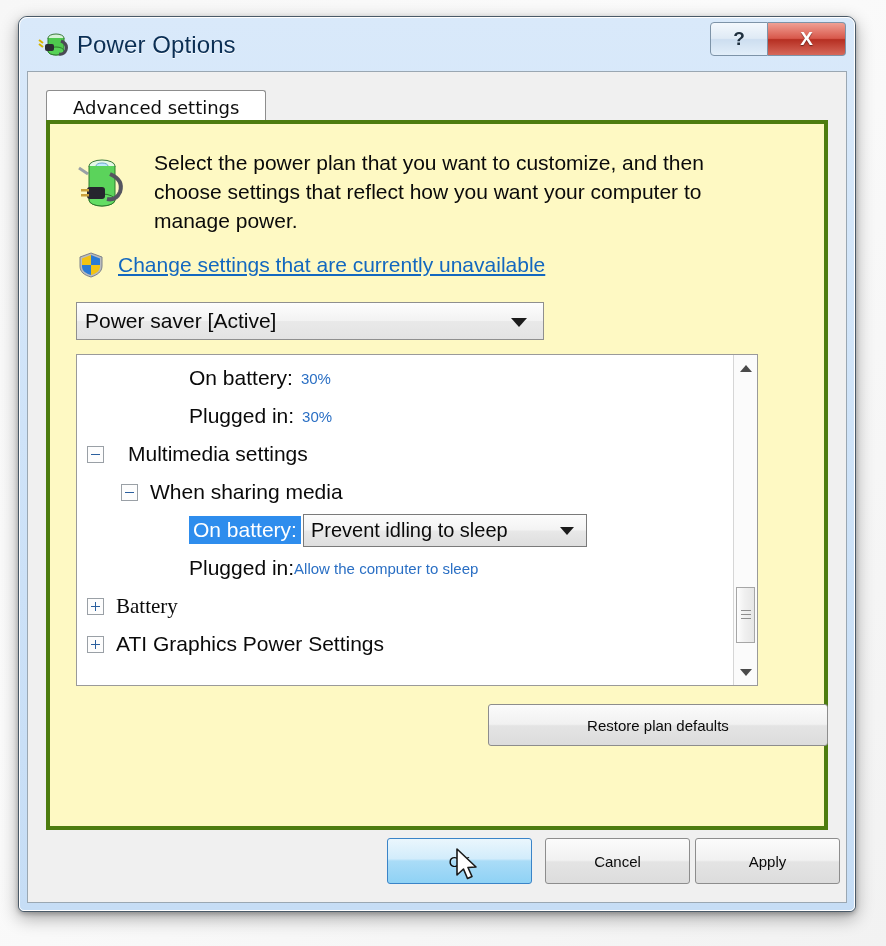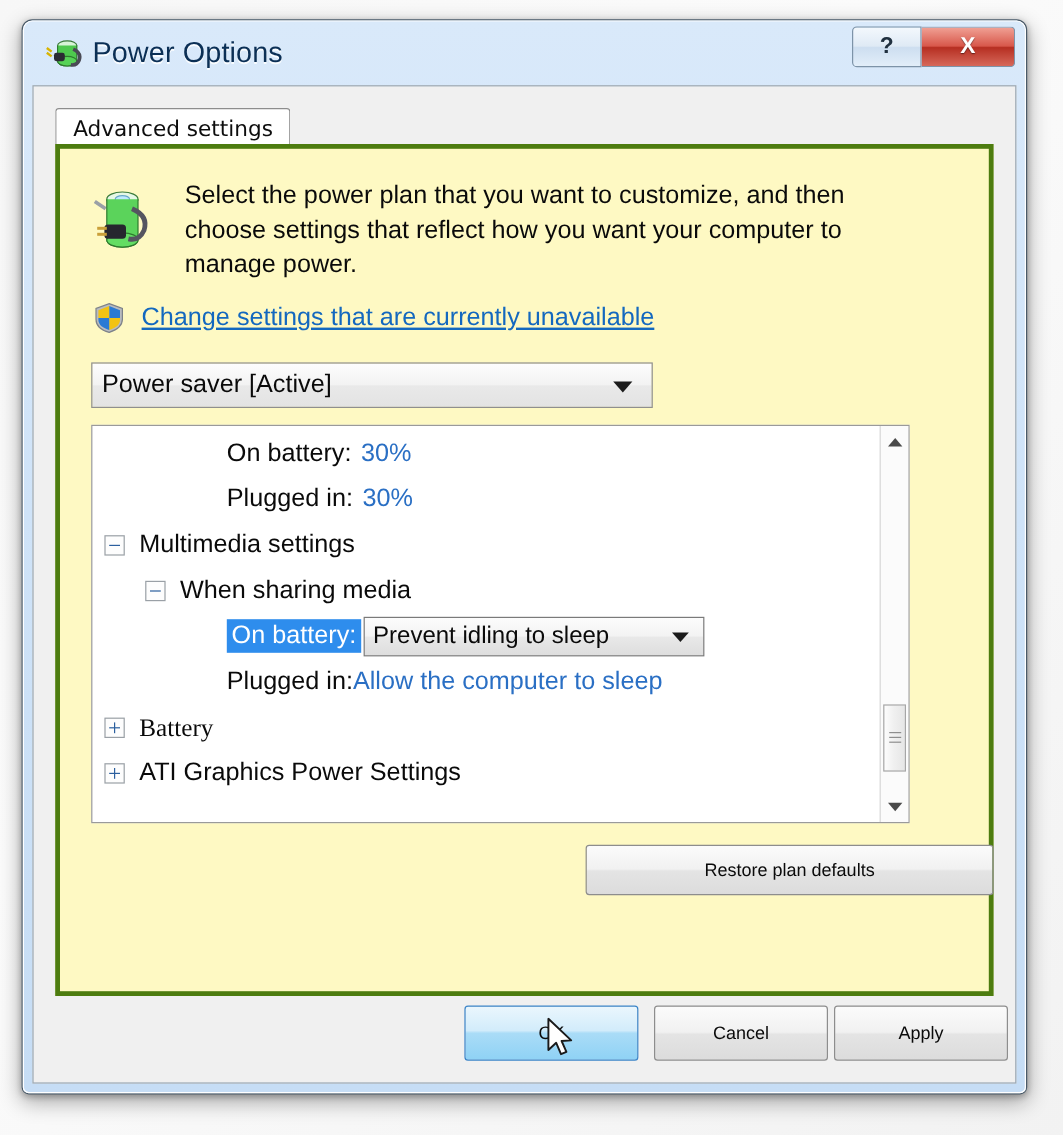--- a/index.html
+++ b/index.html
@@ -50,21 +50,21 @@
 
   
   .client{
     position:absolute;left:8px;top:54px;right:8px;bottom:8px;
     background:#f0f0f0;border:1px solid #9aa7b2;box-sizing:border-box;
   }
 
   
   .tabstrip{position:absolute;left:18px;top:18px;right:18px;height:32px;}
   .tab{
-    position:absolute;left:0;top:0;height:32px;padding:0 14px;
+    position:absolute;left:0;top:0;height:32px;padding:0 26px;
     background:#ffffff;border:1px solid #8d8d8d;border-bottom:none;
     border-radius:3px 3px 0 0;
     display:flex;align-items:center;
     font-size:18px;color:#0d0d0d;
     font-family:"DejaVu Sans", sans-serif;
   }
   .tabpage{
     position:absolute;left:18px;top:48px;right:18px;bottom:72px;
     background:#fef9c3;border:4px solid #4d7c0f;box-sizing:border-box;
   }
@@ -105,21 +105,21 @@
   }
   .rows{position:absolute;left:0;top:4px;right:24px;}
   .row{height:38px;display:flex;align-items:center;white-space:nowrap;}
   .exp{
     width:17px;height:17px;border:1px solid #9aa0a6;background:#fdfdfd;
     box-sizing:border-box;position:relative;flex:0 0 17px;
   }
   .exp::before{content:"";position:absolute;left:3px;top:7px;width:9px;height:1px;background:#2b5f9e;}
   .exp.plus::after{content:"";position:absolute;left:7px;top:3px;width:1px;height:9px;background:#2b5f9e;}
   .rlabel{font-size:21px;color:#0a0a0a;}
-  .rvalue{font-size:21px;color:#2a6fc4;}
+  .rvalue{font-size:15px;color:#2a6fc4;}
   .rlabel.sel{background:#2e8ded;color:#ffffff;padding:2px 4px;}
   .inner-combo{
     width:284px;height:33px;border:1px solid #7a7a7a;box-sizing:border-box;
     background:linear-gradient(180deg,#fcfcfc 0%,#f3f3f3 48%,#e8e8e8 52%,#dedede 100%);
     display:flex;align-items:center;position:relative;margin-left:2px;
   }
   .inner-combo .val{margin-left:7px;font-size:20px;color:#0a0a0a;}
   .inner-combo .caret{position:absolute;right:12px;top:12px;
     border-left:7px solid transparent;border-right:7px solid transparent;border-top:8px solid #1b1b1b;}
 
@@ -228,21 +228,21 @@
               <div class="row" style="padding-left: 112px;">
                 <span class="rlabel">On battery:</span>
                 <span class="rvalue" style="margin-left: 8px;">30%</span>
               </div>
               <div class="row" style="padding-left: 112px;">
                 <span class="rlabel">Plugged in:</span>
                 <span class="rvalue" style="margin-left: 8px;">30%</span>
               </div>
               <div class="row" style="padding-left: 10px;">
                 <span class="exp"></span>
-                <span class="rlabel" style="margin-left: 12px;">Multimedia settings</span>
+                <span class="rlabel" style="margin-left: 24px;">Multimedia settings</span>
               </div>
               <div class="row" style="padding-left: 44px;">
                 <span class="exp"></span>
                 <span class="rlabel" style="margin-left: 12px;">When sharing media</span>
               </div>
               <div class="row" style="padding-left: 112px;">
                 <span class="rlabel sel">On battery:</span>
                 <span class="inner-combo">
                   <span class="val">Prevent idling to sleep</span>
                   <span class="caret"></span>

